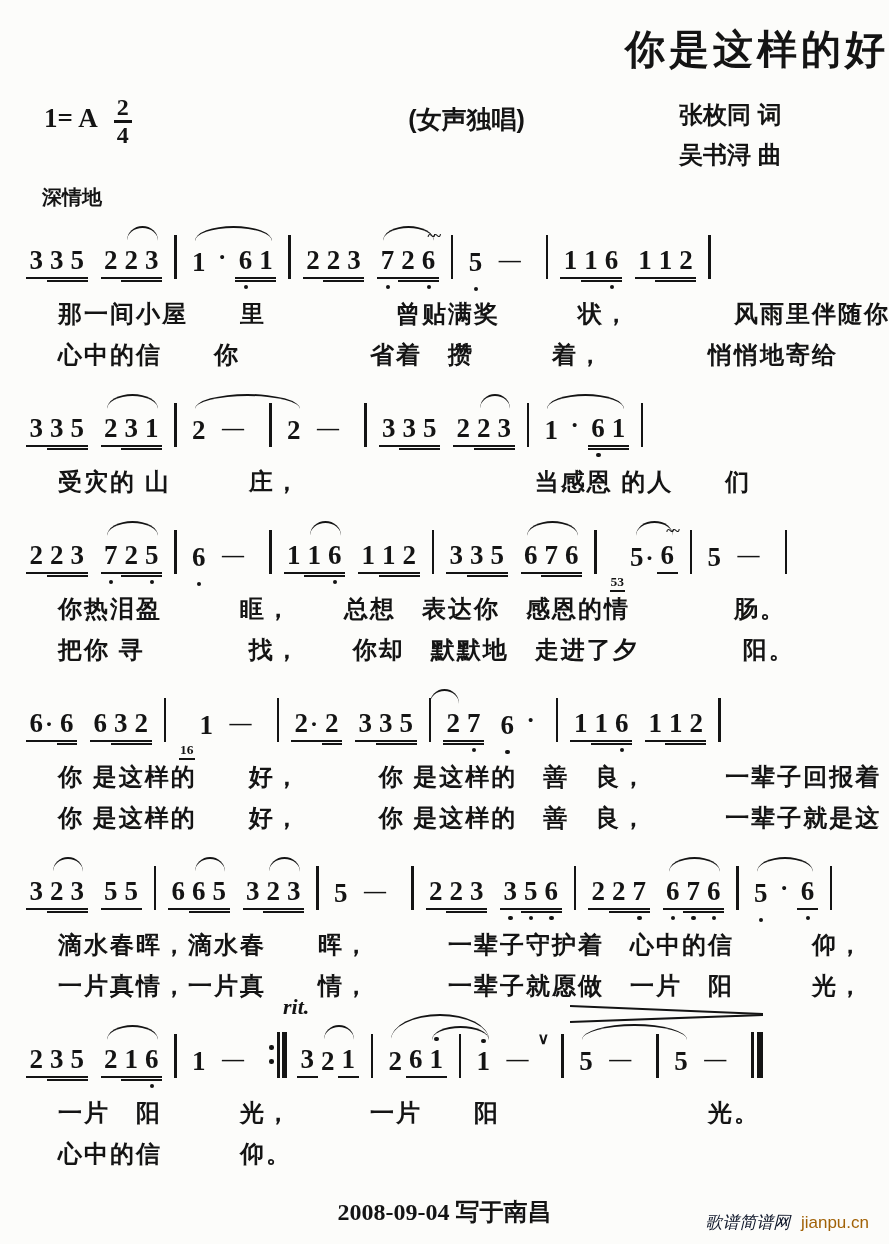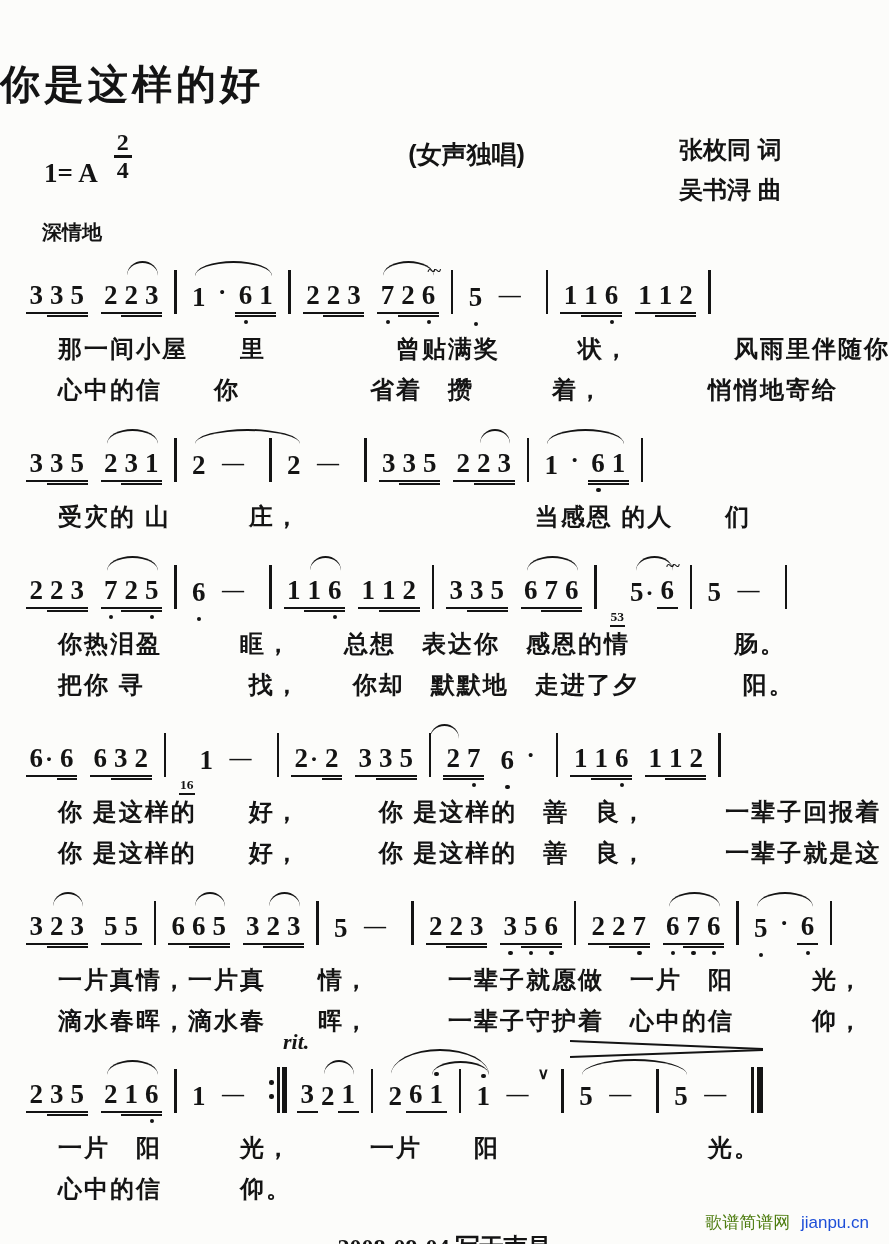--- a/index.html
+++ b/index.html
@@ -2,26 +2,26 @@
 <html><head>
 <meta charset="utf-8">
 <style>
   html,body{margin:0;padding:0;background:#e8e8e8;}
   .page{
     width:889px;height:1244px;background:#fcfcfa;position:relative;
     font-family:"Liberation Sans","DejaVu Sans",sans-serif;color:#141414;
     overflow:hidden;margin:0 auto;
   }
   .title{
-    text-align:left;padding-top:10px;font-size:40px;font-weight:800;
-    letter-spacing:4px;font-family:"DejaVu Sans",sans-serif;margin-top:47px;
+    text-align:right;padding-top:22px;font-size:40px;font-weight:800;
+    letter-spacing:4px;font-family:"DejaVu Sans",sans-serif;
   }
   .meta{display:flex;align-items:flex-start;padding:18px 40px 0 44px;}
   .meta-left{display:flex;align-items:flex-start;width:210px;}
-  .key{font-family:"Liberation Serif",serif;font-weight:700;font-size:27px;margin-top:28px;}
+  .key{font-family:"Liberation Serif",serif;font-weight:700;font-size:27px;margin-top:8px;}
   .timesig{display:inline-block;margin-left:16px;font-family:"Liberation Serif",serif;font-weight:800;font-size:24px;line-height:1.02;}
   .timesig .num{display:block;text-align:center;border-bottom:3px solid #141414;padding:0 3px 1px;}
   .timesig .den{display:block;text-align:center;}
   .subtitle{flex:1;text-align:center;font-size:25px;font-weight:700;margin-top:8px;}
   .credits{width:170px;text-align:left;font-size:24px;font-weight:600;line-height:1.65;}
   .tempo{padding:10px 0 0 42px;font-size:20px;font-weight:800;}
   .system{position:relative;margin:18px 18px 0 26px;}
   .system.first{margin-top:10px;}
   .notes-row{
     position:relative;display:flex;align-items:flex-end;height:58px;padding-bottom:10px;
@@ -49,22 +49,22 @@
   .rbar .thick{position:absolute;right:0;top:0;bottom:0;width:5.5px;background:#141414;}
   .fbar{position:relative;width:12px;height:46px;margin:0 2px 0 12px;align-self:flex-end;}
   .fbar .thin{position:absolute;left:0;top:0;bottom:0;width:2.5px;background:#141414;}
   .fbar .thick{position:absolute;right:0;top:0;bottom:0;width:6px;background:#141414;}
   .slur{position:absolute;border-top:2.6px solid #141414;border-radius:50% 50% 0 0 / 100% 100% 0 0;}
   .rit{position:absolute;font-family:"Liberation Serif",serif;font-style:italic;font-weight:800;font-size:22px;top:-26px;}
   .hairpin{position:absolute;top:-16px;}
   .lyric{font-size:24px;font-weight:700;letter-spacing:2px;white-space:pre;margin-top:9px;padding-left:4px;margin-left:28px;}
   .footer{text-align:center;margin-top:26px;font-size:24px;font-weight:700;font-family:"Liberation Serif","DejaVu Serif",serif;}
   .watermark{position:absolute;right:20px;bottom:10px;font-size:17px;}
-  .wm-site{color:#4d7c0f;}
-  .wm-link{color:#1d4ed8;margin-left:6px;}
+  .wm-site{color:#0f172a;font-style:italic;}
+  .wm-link{color:#a16207;margin-left:6px;}
 </style>
 </head>
 <body>
 
 <div class="page">
 
   <div class="title">你是这样的好</div>
 
   <div class="meta">
     <div class="meta-left">
@@ -284,22 +284,22 @@
         <span class="nt"><span class="dg">5</span><span class="bdot"></span></span>
         <span class="adot">·</span>
         <span class="nt u1"><span class="dg">6</span><span class="bdot"></span></span>
         <span class="bar"></span>
         <div class="slur" style="left: 26.88px; width: 30.5px; height: 13px; top: 5px;"></div>
         <div class="slur" style="left: 168.88px; width: 30.5px; height: 13px; top: 5px;"></div>
         <div class="slur" style="left: 242.88px; width: 31.5px; height: 13px; top: 5px;"></div>
         <div class="slur" style="left: 642.88px; width: 51.5px; height: 13px; top: 5px;"></div>
         <div class="slur" style="left: 730.88px; width: 56.5px; height: 13px; top: 5px;"></div>
       </div>
+    <div class="lyric">滴水春晖，滴水春　　晖，　　　一辈子守护着　心中的信　　　仰，</div>
     <div class="lyric">一片真情，一片真　　情，　　　一辈子就愿做　一片　阳　　　光，</div>
-    <div class="lyric">滴水春晖，滴水春　　晖，　　　一辈子守护着　心中的信　　　仰，</div>
   </div>
 
   <div class="system">
     <div class="notes-row">
         <span class="nt u1"><span class="dg">2</span></span>
         <span class="nt u2"><span class="dg">3</span></span>
         <span class="nt u2"><span class="dg">5</span></span>
         <span class="gap"></span>
         <span class="nt u1"><span class="dg">2</span></span>
         <span class="nt u2"><span class="dg">1</span></span>

